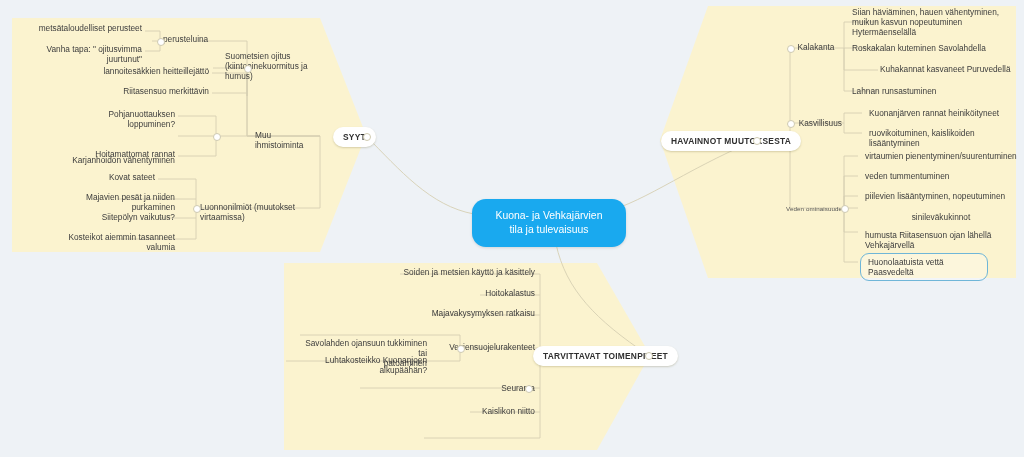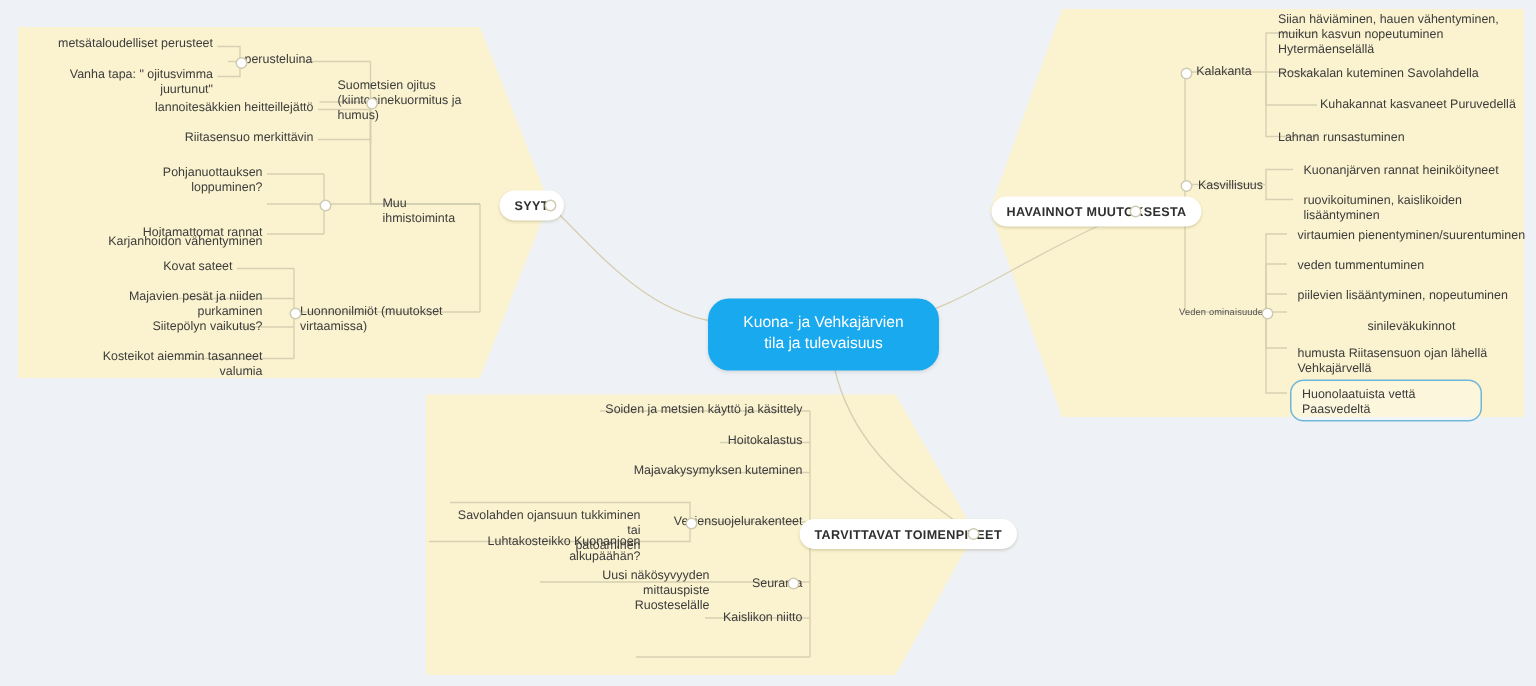--- a/index.html
+++ b/index.html
@@ -217,26 +217,24 @@
     <div class="node leaf r" style="left:862px;top:190px;width:158px;">piilevien lisääntyminen, nopeutuminen</div>
     <div class="node leaf r" style="left:862px;top:211px;width:158px;text-align:center;">sinileväkukinnot</div>
     <div class="node leaf r" style="left:862px;top:229px;width:150px;">humusta Riitasensuon ojan lähellä
 Vehkajärvellä</div>
     <div class="node leaf r boxed" style="left:860px;top:253px;width:128px;">Huonolaatuista vettä Paasvedeltä</div>
 
     <div class="branch" style="left:533px;top:346px;">TARVITTAVAT TOIMENPITEET</div>
 
     <div class="node leaf l" style="left:392px;top:266px;width:146px;">Soiden ja metsien käyttö ja käsittely</div>
     <div class="node leaf l" style="left:438px;top:287px;width:100px;">Hoitokalastus</div>
-    <div class="node leaf l" style="left:418px;top:307px;width:120px;">Majavakysymyksen kuteminen</div>
+    <div class="node leaf l" style="left:418px;top:307px;width:120px;">Majavakysymyksen ratkaisu</div>
     <div class="node leaf l" style="left:432px;top:341px;width:106px;">Vesiensuojelurakenteet</div>
     <div class="node leaf l" style="left:298px;top:337px;width:132px;">Savolahden ojansuun tukkiminen tai
 patoaminen</div>
     <div class="node leaf l" style="left:286px;top:354px;width:144px;">Luhtakosteikko Kuonanjoen alkupäähän?</div>
 
     <div class="node leaf l" style="left:482px;top:382px;width:56px;">Seuranta</div>
-    <div class="node leaf l" style="left:358px;top:377px;width:118px;">Uusi näkösyvyyden mittauspiste
-Ruosteselälle</div>
 
     <div class="node leaf l" style="left:438px;top:405px;width:100px;">Kaislikon niitto</div>
 
   </div>
 </div>
 
 </body></html>

